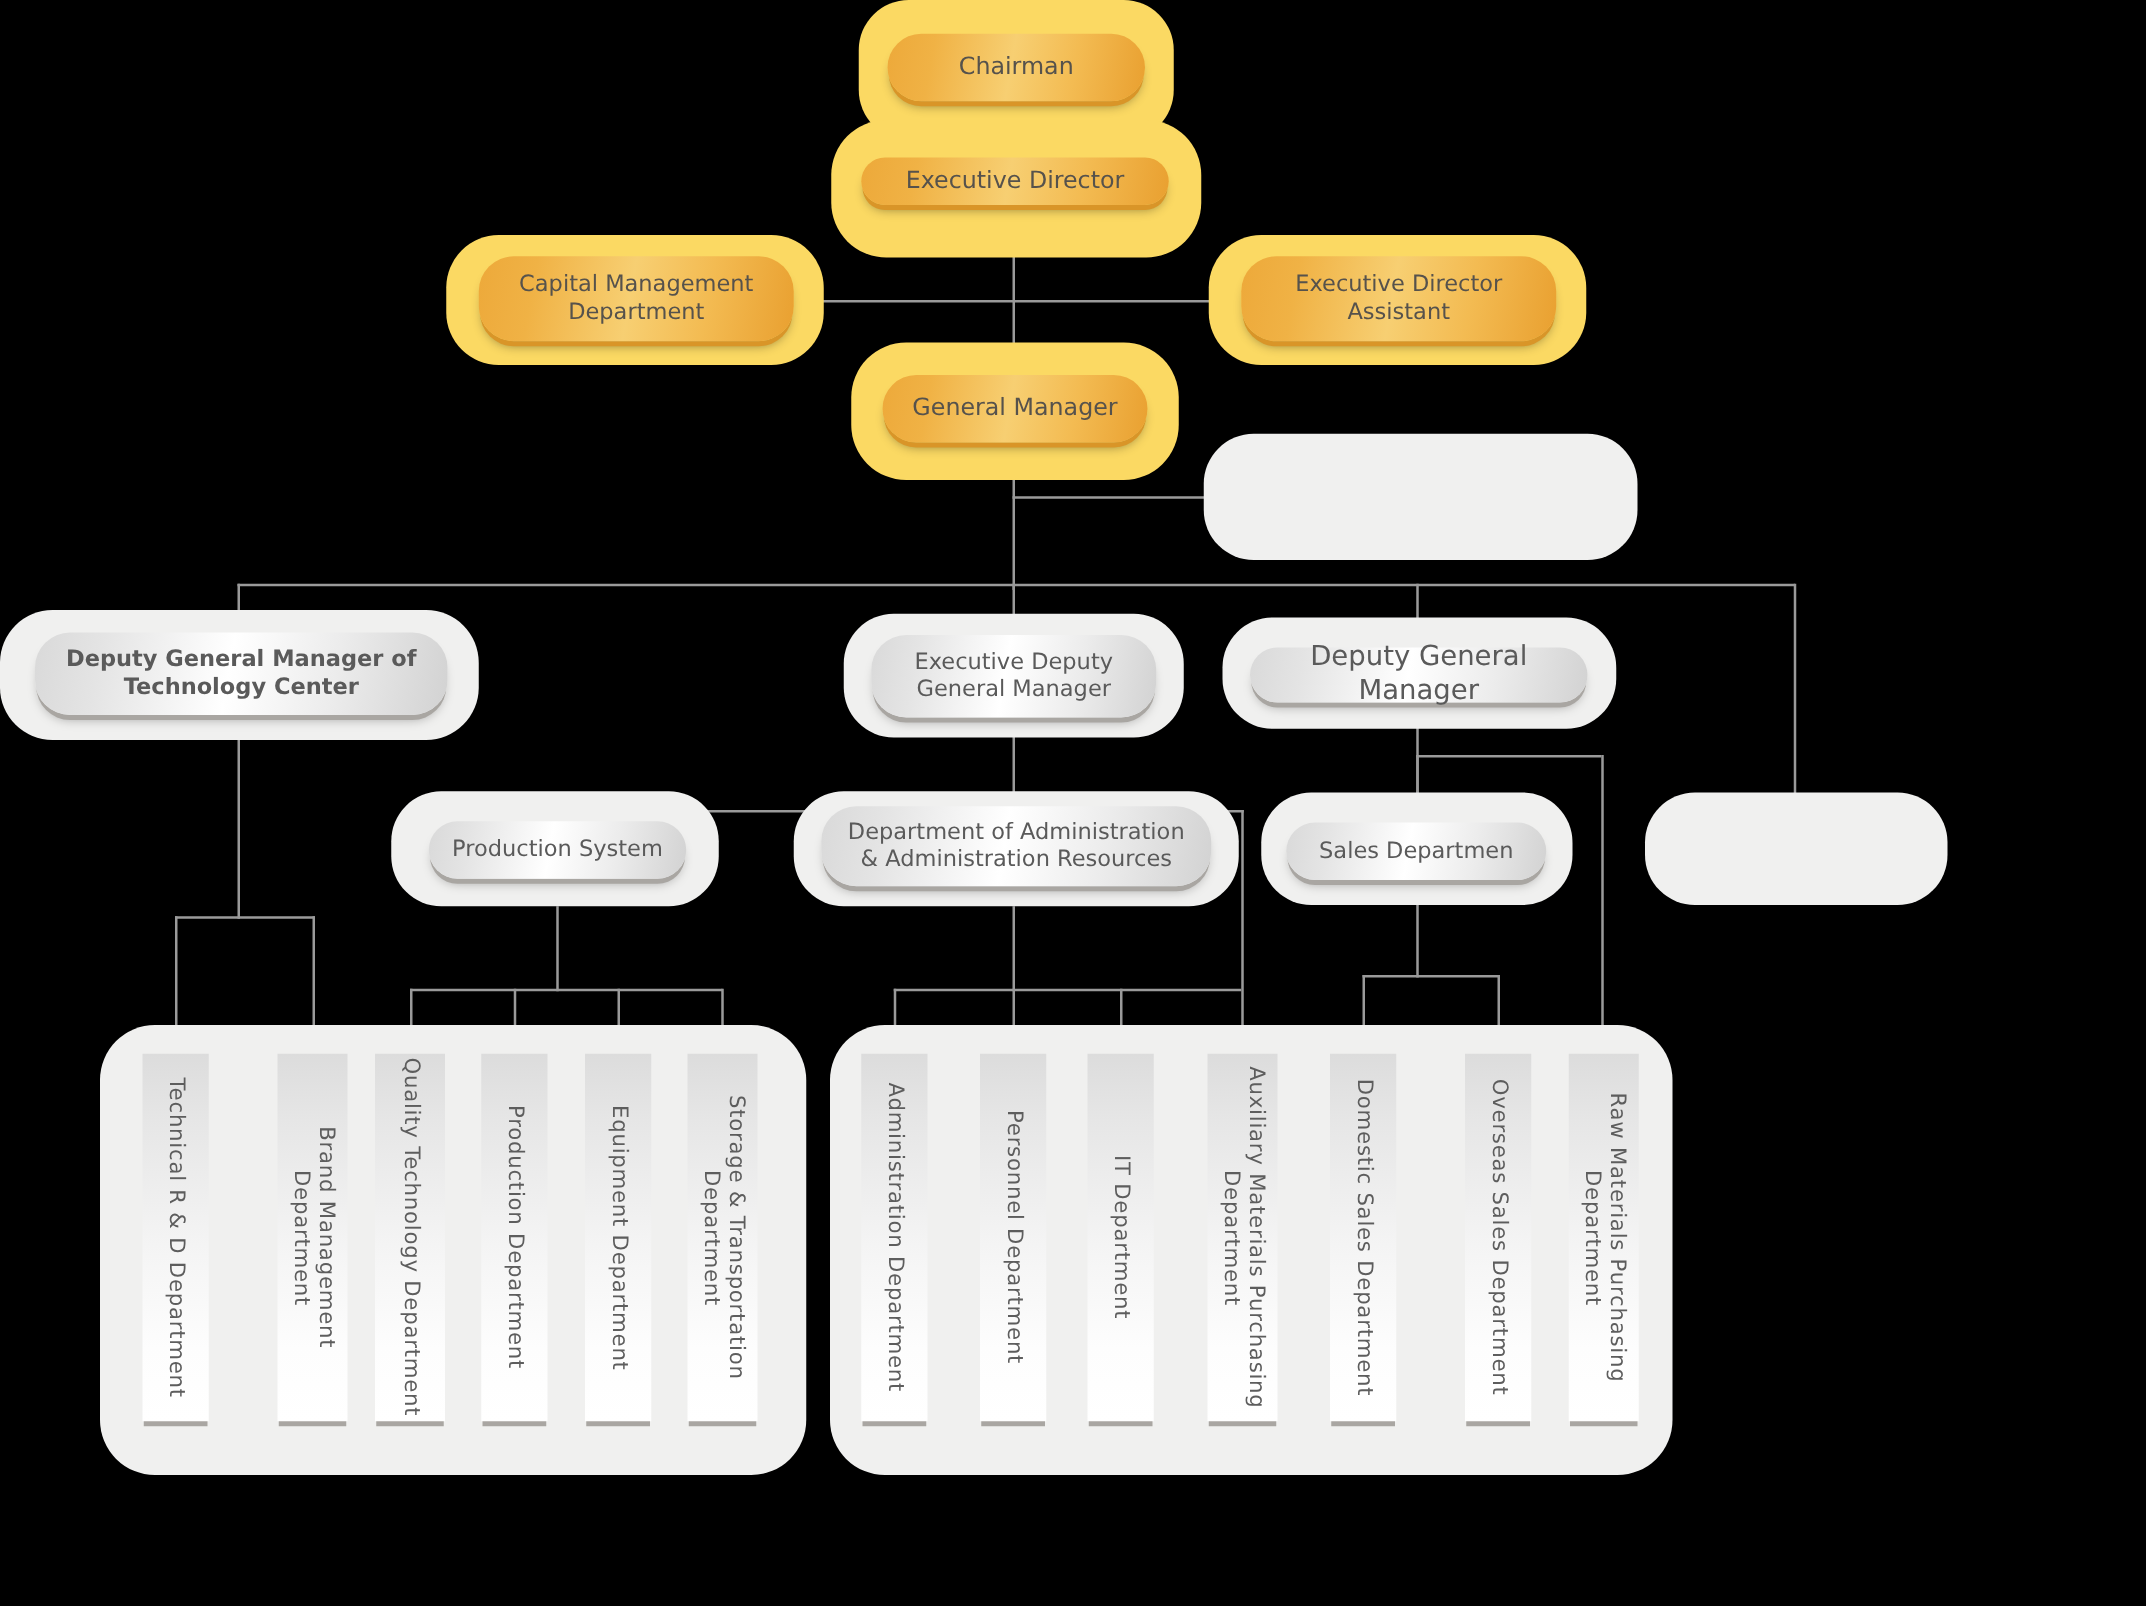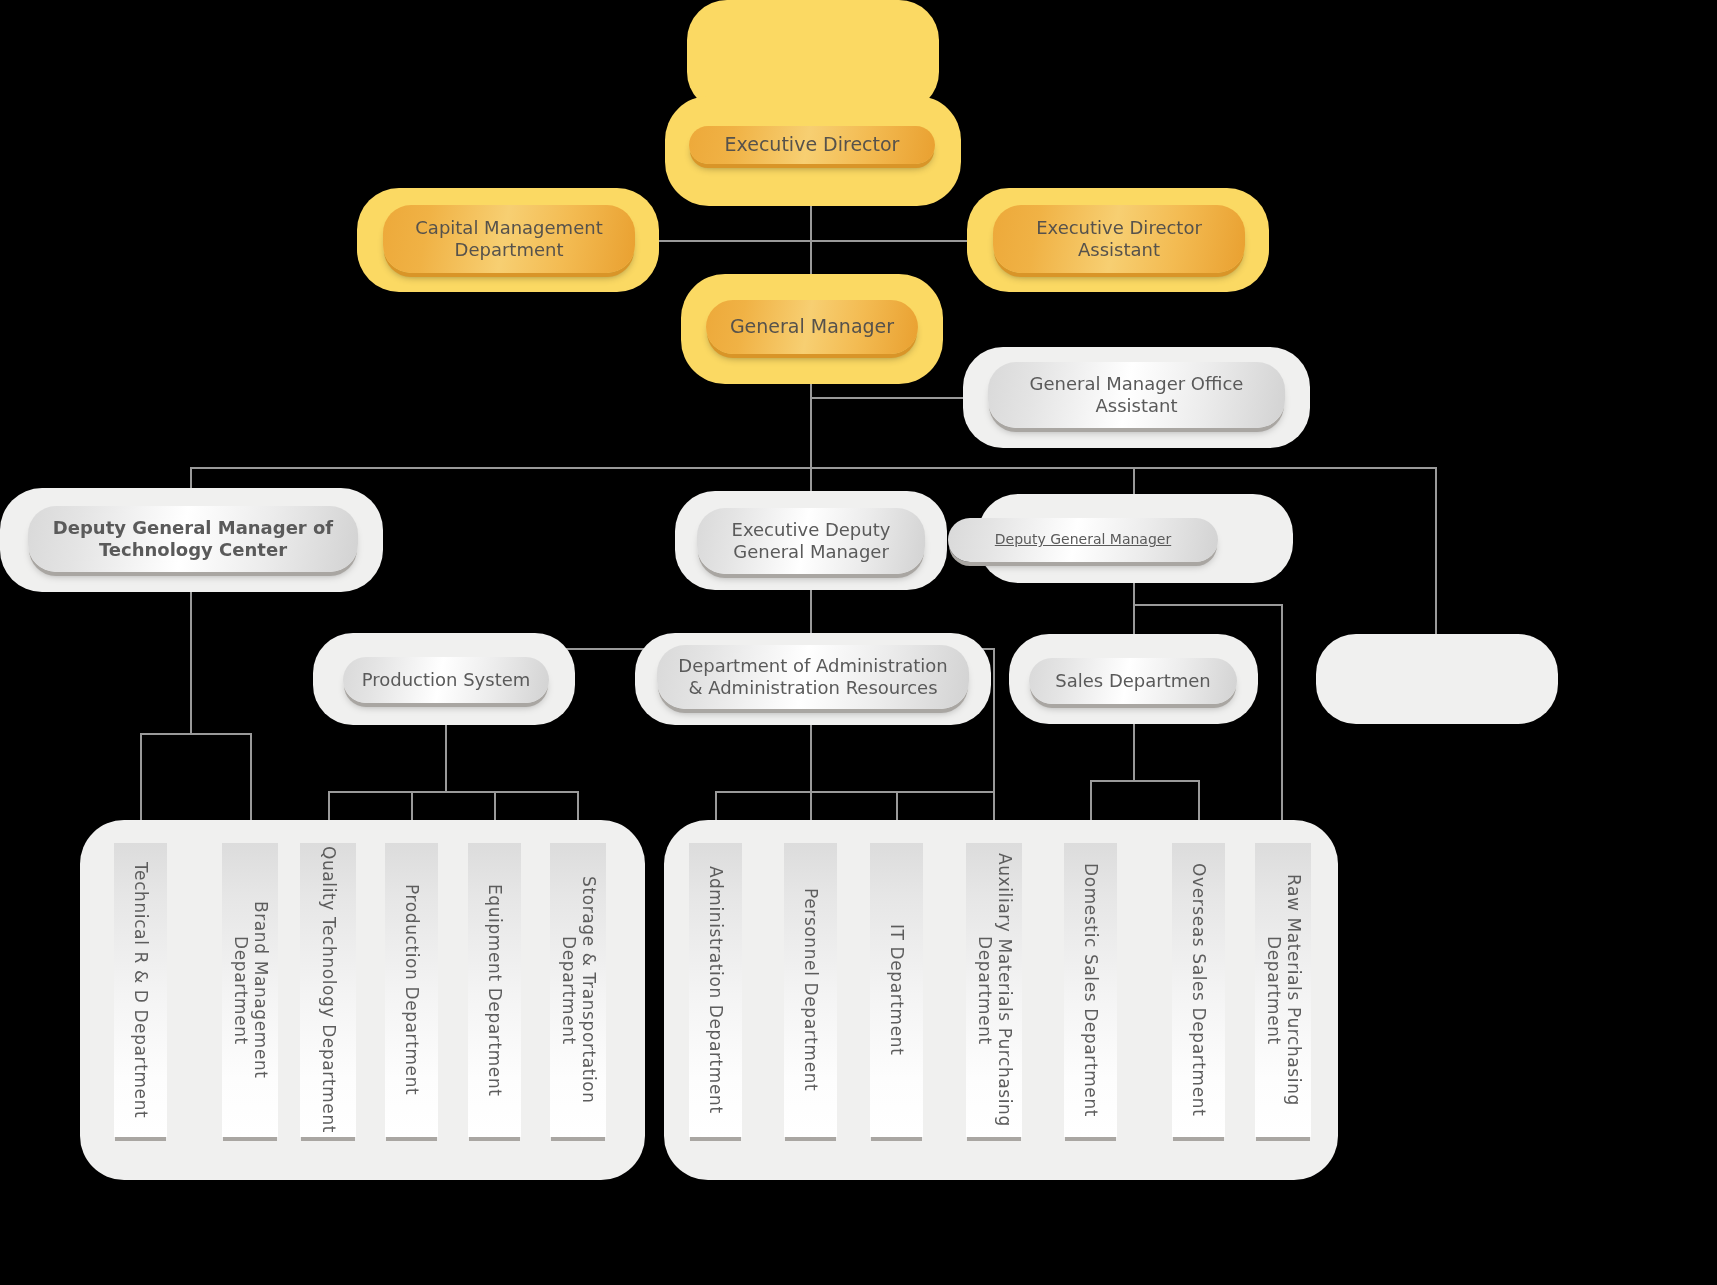--- a/index.html
+++ b/index.html
@@ -105,44 +105,44 @@
   <div class="ln lnh" style="left:1133px;top:604px;width:148px;"></div>
   <div class="ln lnv" style="left:1281px;top:604px;height:240px;"></div>
   <div class="ln lnv" style="left:1133px;top:604px;height:55px;"></div>
 
   <div class="ln lnv" style="left:1133px;top:718px;height:64px;"></div>
   <div class="ln lnh" style="left:1090px;top:780px;width:110px;"></div>
   <div class="ln lnv" style="left:1090px;top:780px;height:64px;"></div>
   <div class="ln lnv" style="left:1198px;top:780px;height:64px;"></div>
 
   <div class="halo gold" style="left:687px;top:0px;width:252px;height:112px;border-radius:40px;"></div>
+  <div class="pill gold" style="left:710px;top:27px;width:206px;height:54px;font-size:19px;">Chairman</div>
 
   <div class="halo gold" style="left:665px;top:96px;width:296px;height:110px;border-radius:44px;"></div>
   <div class="pill gold" style="left:689px;top:126px;width:246px;height:38px;font-size:19px;">Executive Director</div>
 
   <div class="halo gold" style="left:357px;top:188px;width:302px;height:104px;border-radius:42px;"></div>
   <div class="pill gold" style="left:383px;top:205px;width:252px;height:68px;font-size:18px;">Capital Management Department</div>
 
   <div class="halo gold" style="left:967px;top:188px;width:302px;height:104px;border-radius:42px;"></div>
   <div class="pill gold" style="left:993px;top:205px;width:252px;height:68px;font-size:18px;">Executive Director Assistant</div>
 
   <div class="halo gold" style="left:681px;top:274px;width:262px;height:110px;border-radius:44px;"></div>
   <div class="pill gold" style="left:706px;top:300px;width:212px;height:54px;font-size:19px;">General Manager</div>
 
   <div class="halo grey" style="left:963px;top:347px;width:347px;height:101px;border-radius:40px;"></div>
-  <div class="pill grey" style="left:988px;top:362px;width:297px;height:66px;font-size:18px;">General Manager Office Assistant</div>
 
   <div class="halo grey" style="left:0px;top:488px;width:383px;height:104px;border-radius:42px;"></div>
   <div class="pill grey" style="left:28px;top:506px;width:330px;height:66px;font-size:18px;font-weight:bold;">Deputy General Manager of Technology Center</div>
 
   <div class="halo grey" style="left:675px;top:491px;width:272px;height:99px;border-radius:40px;"></div>
   <div class="pill grey" style="left:697px;top:508px;width:228px;height:66px;font-size:18px;">Executive Deputy General Manager</div>
 
   <div class="halo grey" style="left:978px;top:494px;width:315px;height:89px;border-radius:40px;"></div>
-  <div class="pill grey" style="left:948px;top:518px;width:270px;height:44px;font-size:14px;text-decoration:underline;">Deputy General Manager</div>
+  <div class="pill grey" style="left:1000px;top:518px;width:270px;height:44px;font-size:22px;">Deputy General Manager</div>
 
   <div class="halo grey" style="left:313px;top:633px;width:262px;height:92px;border-radius:40px;"></div>
   <div class="pill grey" style="left:343px;top:657px;width:206px;height:46px;font-size:18px;text-align:center;">Production System</div>
 
   <div class="halo grey" style="left:635px;top:633px;width:356px;height:92px;border-radius:40px;"></div>
   <div class="pill grey" style="left:657px;top:645px;width:312px;height:64px;font-size:18px;">Department of Administration &amp; Administration Resources</div>
 
   <div class="halo grey" style="left:1009px;top:634px;width:249px;height:90px;border-radius:40px;"></div>
   <div class="pill grey" style="left:1029px;top:658px;width:208px;height:46px;font-size:18px;">Sales Departmen</div>
 

